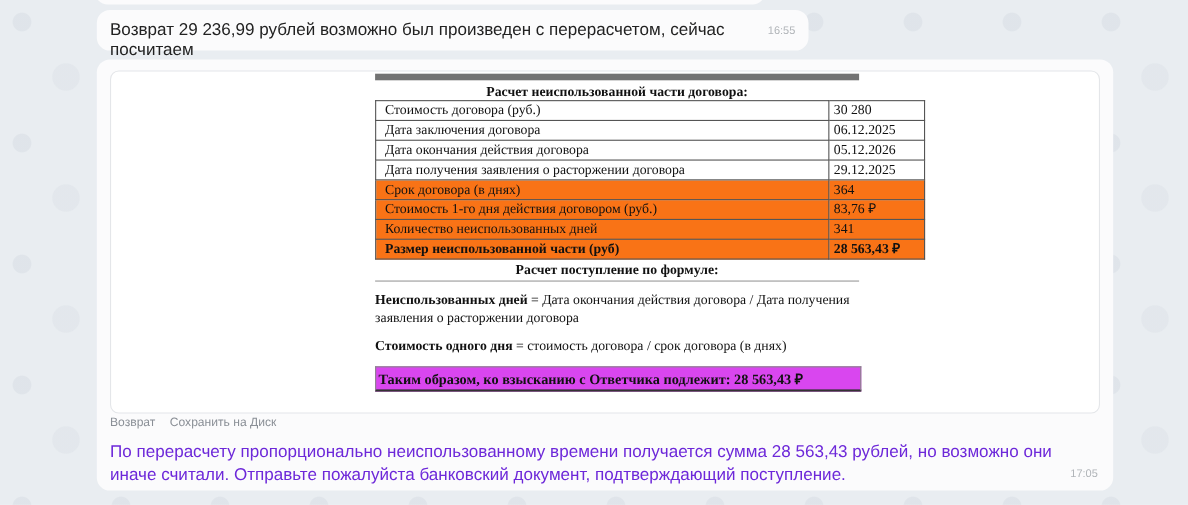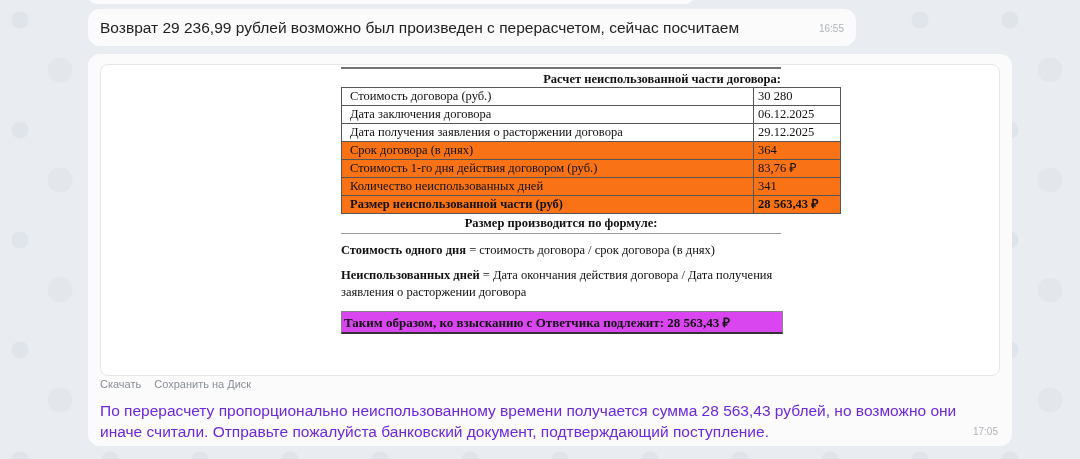--- a/index.html
+++ b/index.html
@@ -14,21 +14,21 @@
     background-image:
       radial-gradient(circle at 20px 20px, rgba(180,190,200,0.18) 8px, transparent 9px),
       radial-gradient(circle at 60px 70px, rgba(180,190,200,0.12) 12px, transparent 13px);
     background-size:90px 110px;
   }
   .prev-bubble-edge {
     position:absolute; left:86px; top:-8px; width:610px; height:12px;
     background:#fbfbfc; border-radius:0 0 12px 12px;
   }
   .bubble1 {
-    position:absolute; left:88px; top:9px; width:768px; height:37px;
+    position:absolute; left:88px; top:9px; width:647px; height:37px;
     background:#fbfbfc; border-radius:12px;
   }
   .bubble1 .text {
     position:absolute; left:12px; top:10px;
     font-size:15.5px; color:#222;
   }
   .time {
     font-size:10px; color:#b0b4b8; position:absolute;
   }
   .bubble2 {
@@ -37,22 +37,22 @@
   }
   .doc-frame {
     position:absolute; left:12px; top:10px; width:898px; height:310px;
     background:#fff; border:1px solid #e4e6e9; border-radius:8px;
   }
   .doc {
     position:absolute; left:240px; top:2px; width:440px;
     font-family:"Liberation Serif", serif; color:#111;
   }
   .doc-title {
-    text-align:right; font-weight:bold; font-size:12.5px;
-    border-top:2px solid #737373; padding:3px 0 1px 0; height:14px;
+    text-align:center; font-weight:bold; font-size:12.5px;
+    border-top:6px solid #737373; padding:3px 0 1px 0; height:14px;
   }
   table.calc { border-collapse:collapse; width:500px; font-size:12.5px; }
   table.calc td { border:1px solid #555; padding:1px 8px; height:15px; line-height:15px; }
   table.calc td.val { width:74px; padding-left:4px; }
   table.calc tr.blue td { background:#f97316; }
   table.calc tr.bold td { font-weight:bold; }
   .formula-title {
     text-align:center; font-weight:bold; font-size:12.5px; margin-top:2px;
     border-bottom:1px solid #999; padding-bottom:2px;
   }
@@ -91,20 +91,24 @@
         <tbody>
             <tr>
               <td>Стоимость договора (руб.)</td>
               <td class="val">30 280</td>
             </tr>
         <tr>
               <td>Дата заключения договора</td>
               <td class="val">06.12.2025</td>
             </tr>
         <tr>
+              <td>Дата окончания действия договора</td>
+              <td class="val">05.12.2026</td>
+            </tr>
+        <tr>
               <td>Дата получения заявления о расторжении договора</td>
               <td class="val">29.12.2025</td>
             </tr>
         <tr class="blue">
               <td>Срок договора (в днях)</td>
               <td class="val">364</td>
             </tr>
         <tr class="blue">
               <td>Стоимость 1-го дня действия договором (руб.)</td>
               <td class="val">83,76 ₽</td>
@@ -112,25 +116,25 @@
         <tr class="blue">
               <td>Количество неиспользованных дней</td>
               <td class="val">341</td>
             </tr>
         <tr class="blue bold">
               <td>Размер неиспользованной части (руб)</td>
               <td class="val">28 563,43 ₽</td>
             </tr>
       </tbody>
         </table>
-      <div class="formula-title">Размер производится по формуле:</div>
+      <div class="formula-title">Расчет поступление по формуле:</div>
+      <div class="formula"><b>Неиспользованных дней</b><span> = Дата окончания действия договора / Дата получения заявления о расторжении договора</span></div>
       <div class="formula"><b>Стоимость одного дня</b><span> = стоимость договора / срок договора (в днях)</span></div>
-      <div class="formula"><b>Неиспользованных дней</b><span> = Дата окончания действия договора / Дата получения заявления о расторжении договора</span></div>
       <div class="result-box">Таким образом, ко взысканию с Ответчика подлежит: 28 563,43 ₽</div>
     </div>
   </div>
   <div class="actions">
-    <span>Скачать</span>
+    <span>Возврат</span>
     <span>Сохранить на Диск</span>
   </div>
   <div class="msg">По перерасчету пропорционально неиспользованному времени получается сумма 28 563,43 рублей, но возможно они иначе считали. Отправьте пожалуйста банковский документ, подтверждающий поступление.</div>
   <span class="time" style="right:14px; top:372px;">17:05</span>
 </div>
 
 </body></html>

